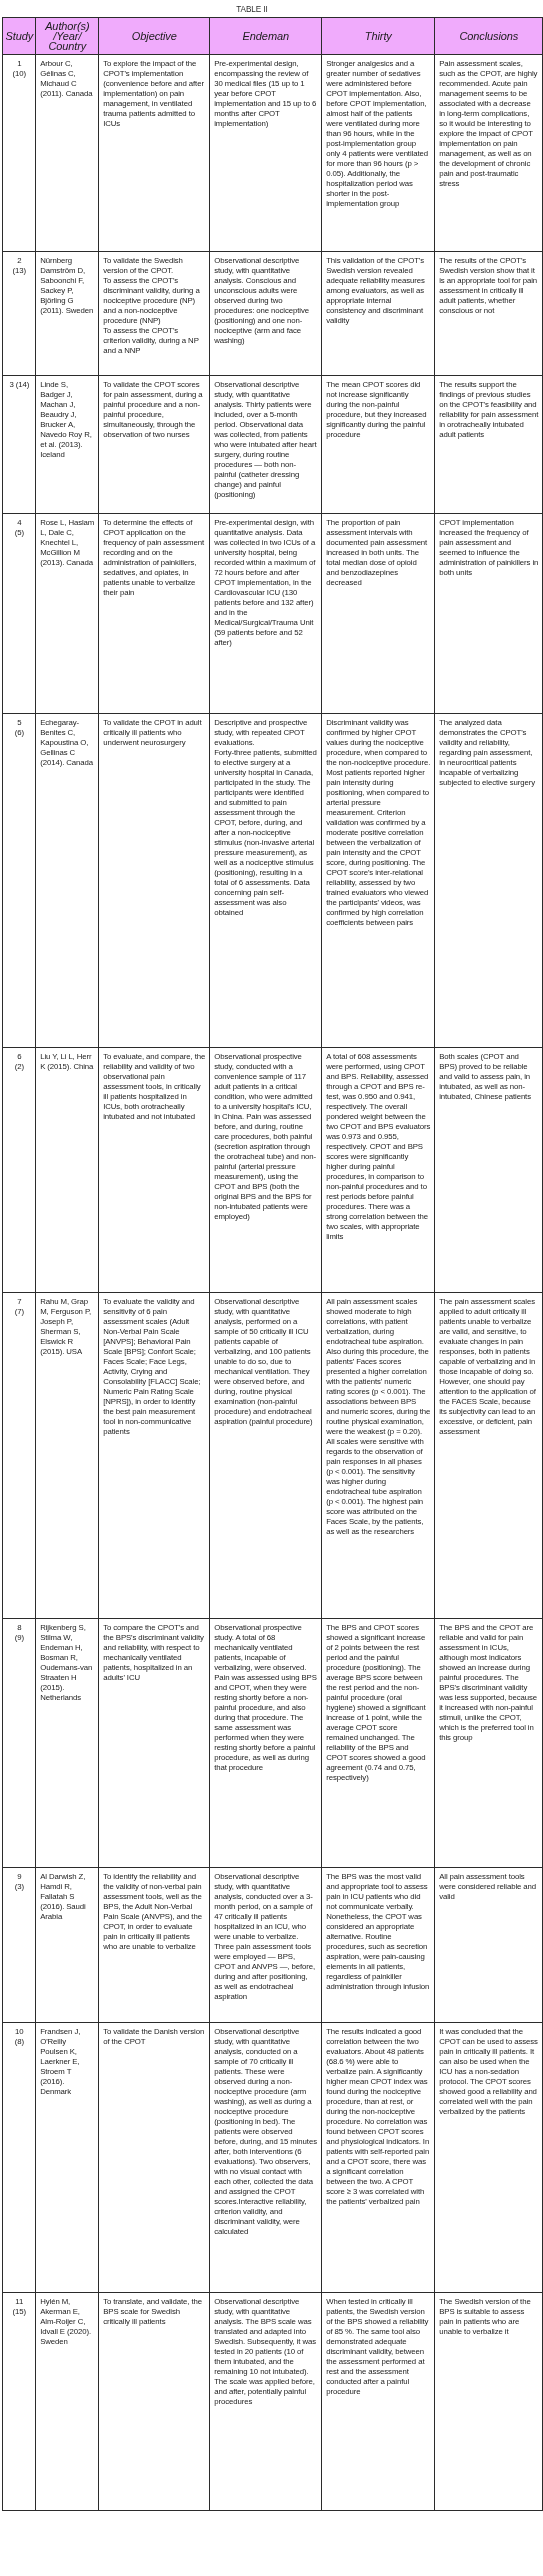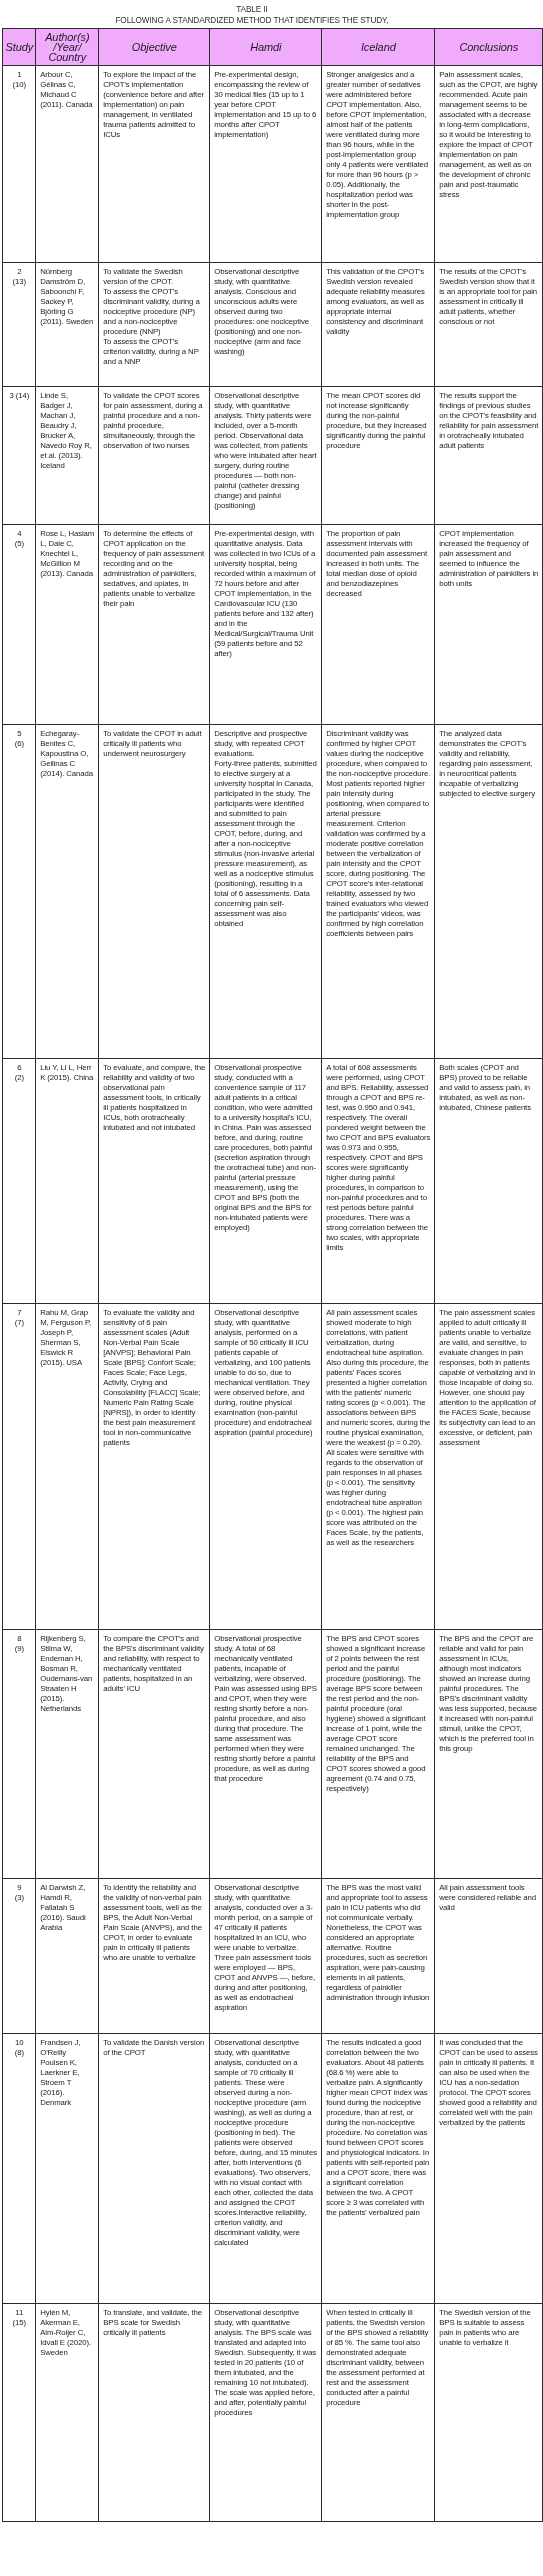--- a/index.html
+++ b/index.html
@@ -47,41 +47,40 @@
   }
   td.c-study{text-align:center;padding-left:1.6px;padding-right:1.6px;}
 </style>
 </head>
 <body>
 
 <div class="doc">
 
   <div class="title-block">
     <div>TABLE II</div>
-    <div>FOLLOWING A STANDARDIZED METHOD THAT IDENTIFIES THE STUDY,</div>
   </div>
 
   <table class="studies">
     <colgroup>
       <col style="width:33px">
         <col style="width:63px">
         <col style="width:111px">
       <col style="width:112px">
         <col style="width:113px">
         <col style="width:108px">
     </colgroup>
     <thead>
       <tr>
         <th>Study</th>
         <th>Author(s)
 /Year/
 Country</th>
         <th>Objective</th>
-        <th>Hamdi</th>
-        <th>Iceland</th>
+        <th>Endeman</th>
+        <th>Thirty</th>
         <th>Conclusions</th>
       </tr>
     </thead>
     <tbody>
       <tr style="height:197px">
         <td class="c-study">1
 (10)</td>
         <td>Arbour C, Gélinas C, Michaud C (2011). Canada</td>
         <td>To explore the impact of the CPOT's implementation (convenience before and after implementation) on pain management, in ventilated trauma patients admitted to ICUs</td>
         <td>Pre-experimental design, encompassing the review of 30 medical files (15 up to 1 year before CPOT implementation and 15 up to 6 months after CPOT implementation)</td>

